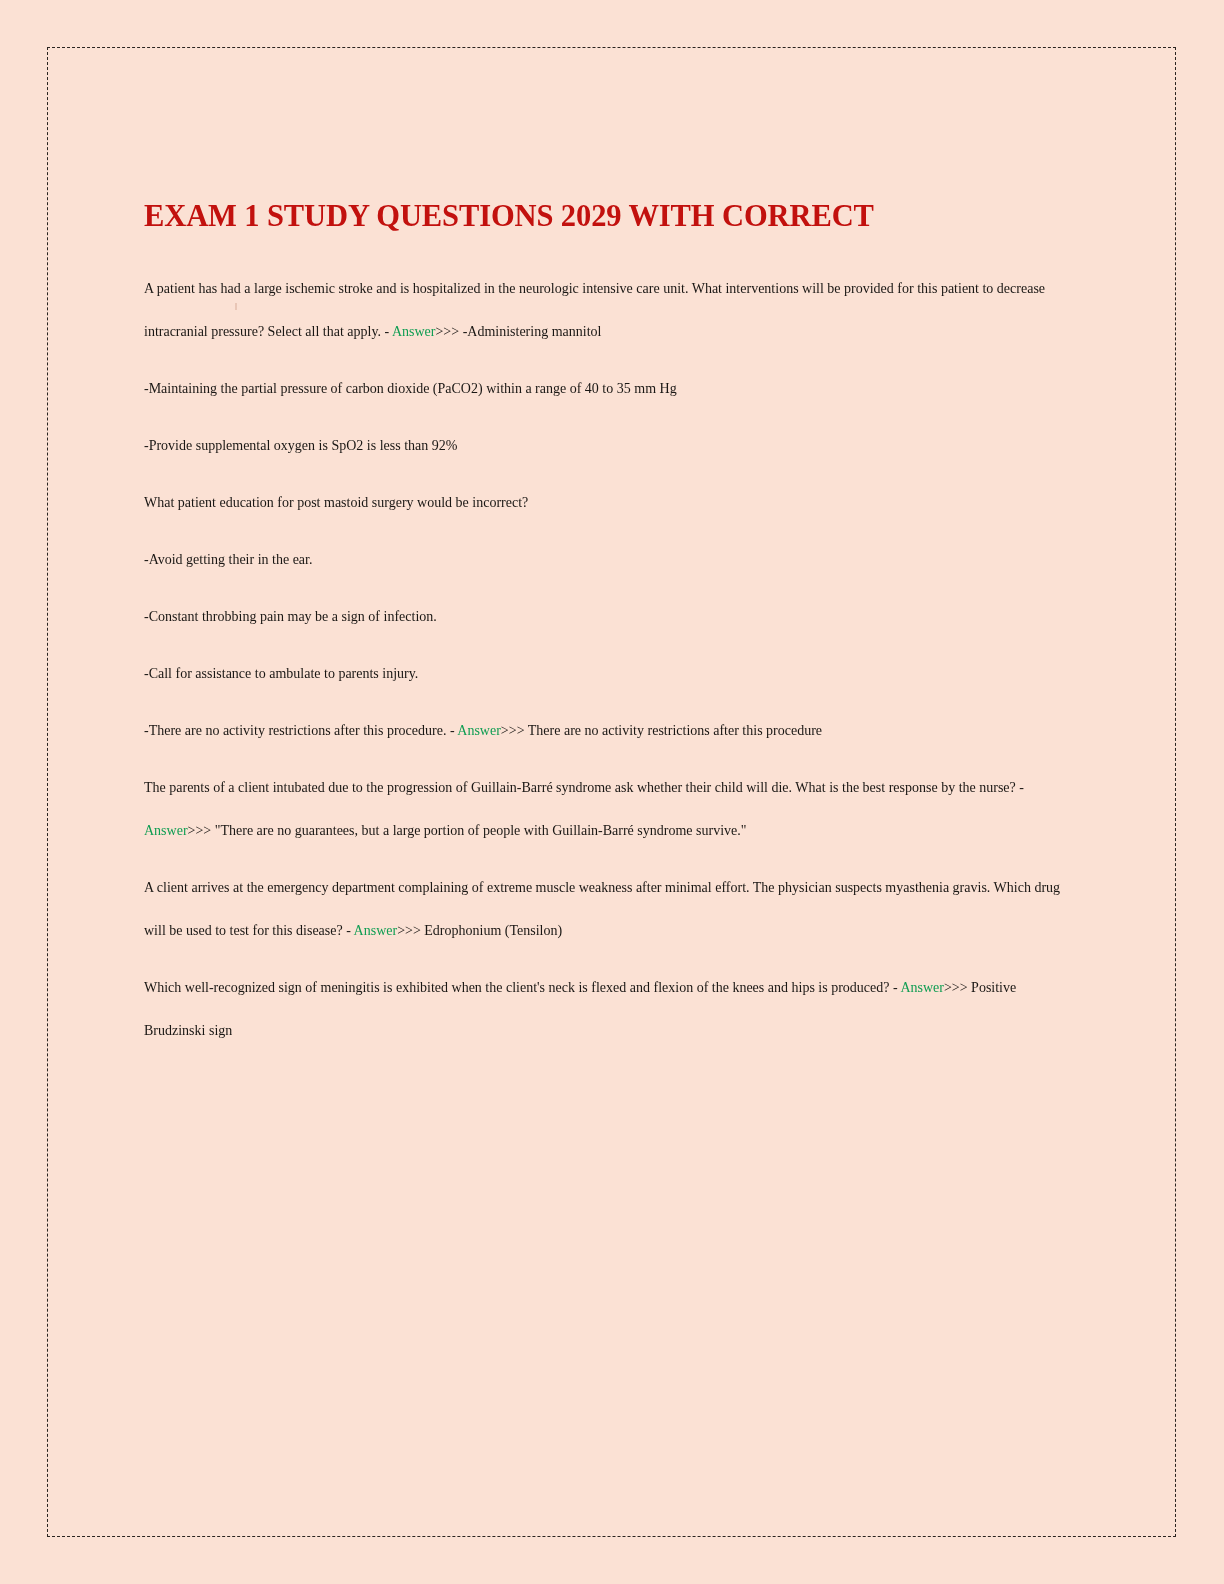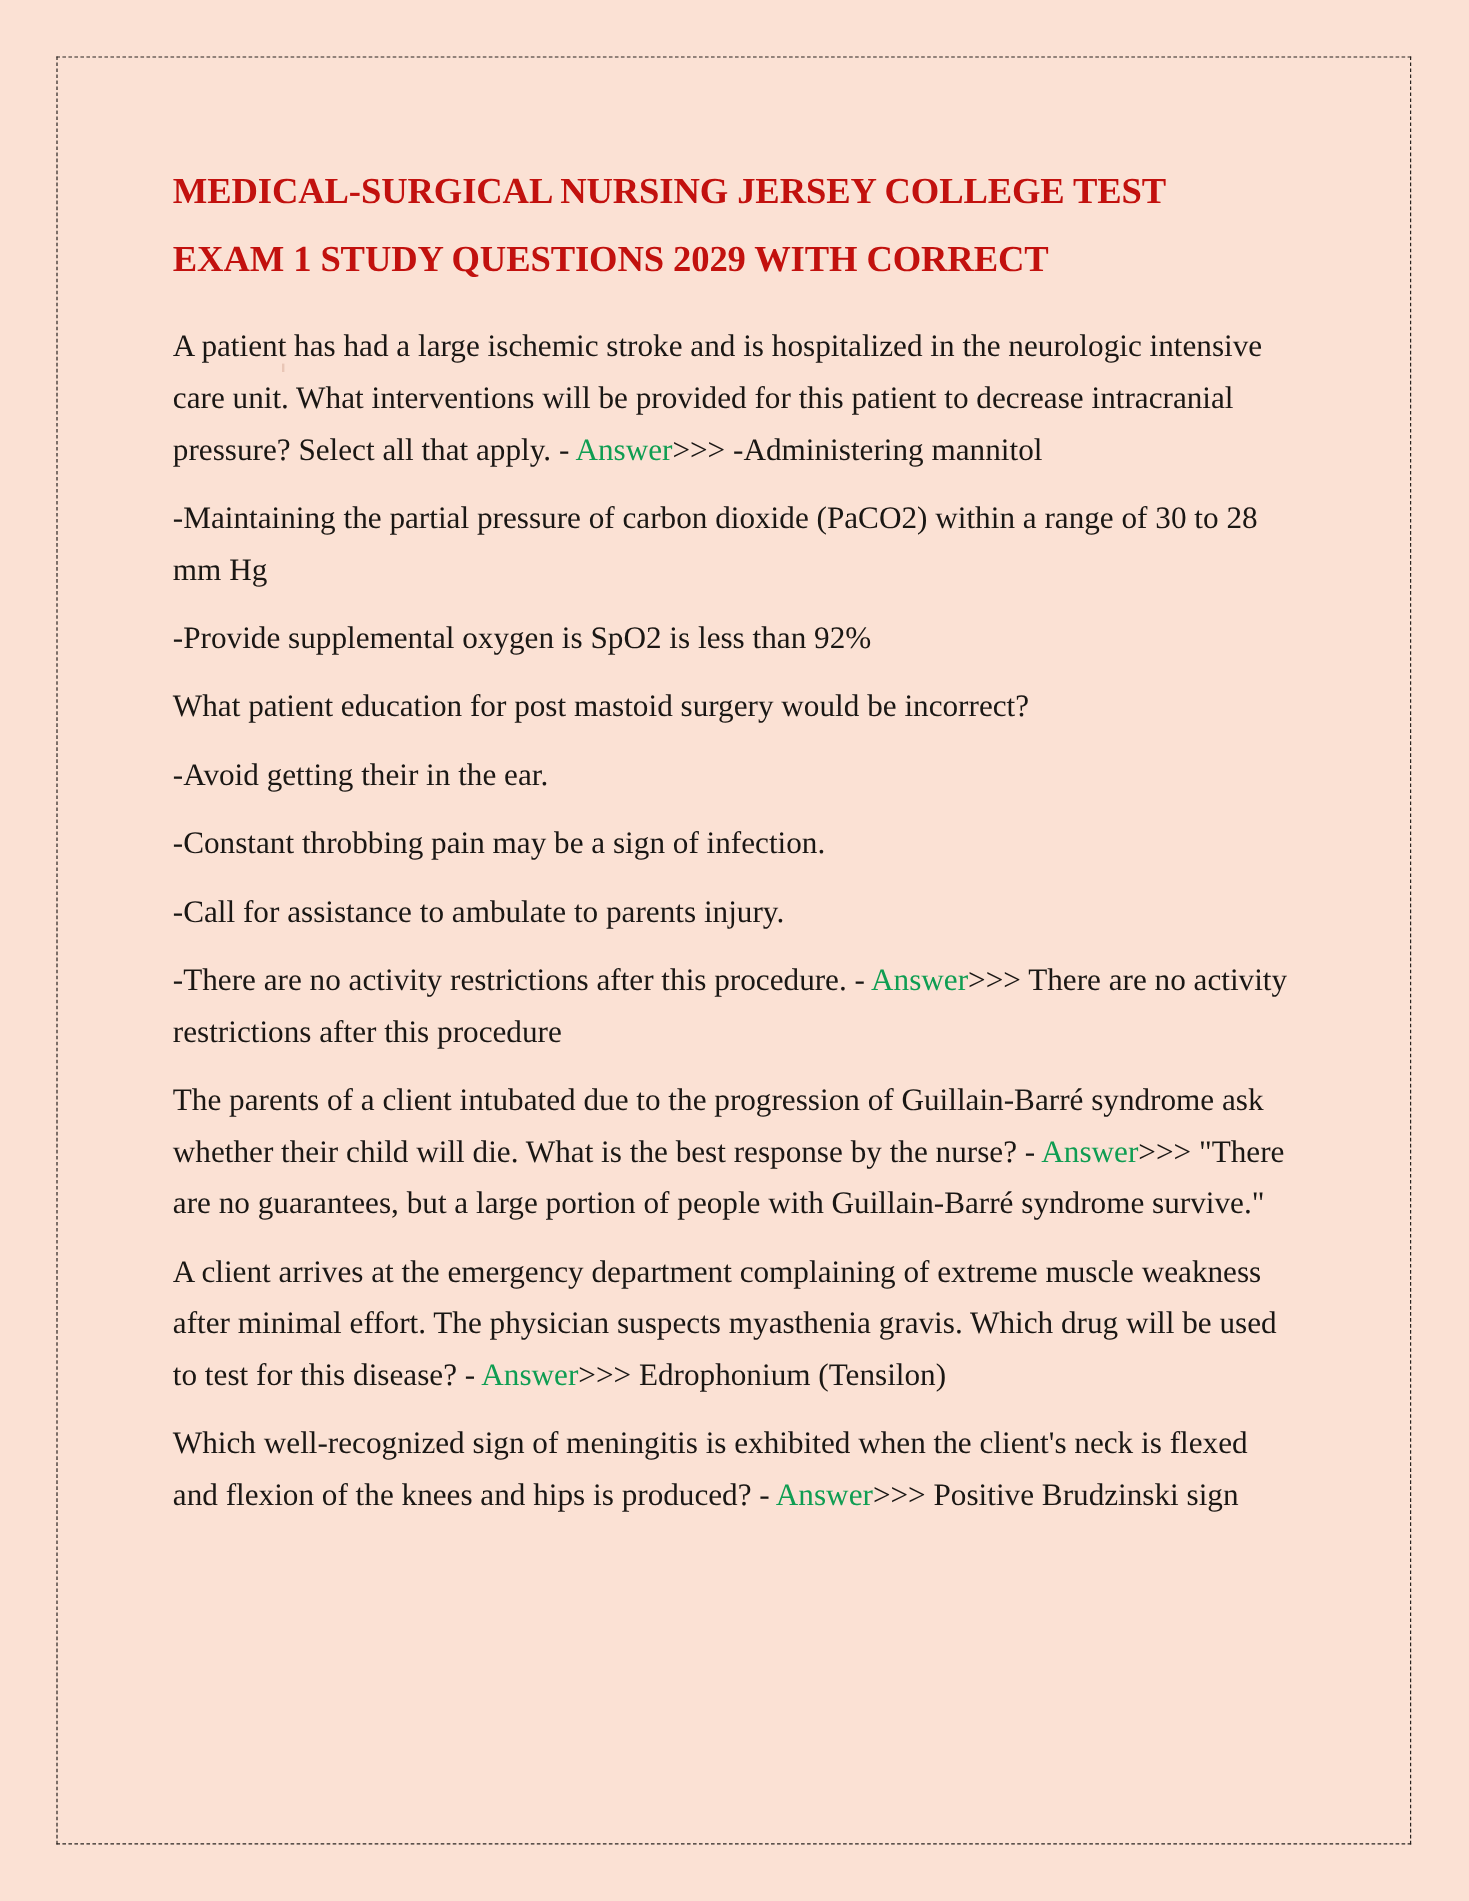--- a/index.html
+++ b/index.html
@@ -47,21 +47,21 @@
   }
   .title-artifact {
     position: absolute;
     left: 91px;
     top: 172px;
     width: 2px;
     height: 7px;
     background: #e9c6b6;
   }
   .para {
-    font-size: 26px;
+    font-size: 14px;
     line-height: 43px;
     color: #1a1714;
     margin: 0;
     padding: 0;
     text-align: left;
   }
   .gap-after-title { height: 22px; }
   .para-block { margin-bottom: 14px; }
   .answer {
     color: #0f9d52;
@@ -72,28 +72,28 @@
 </style>
 </head>
 <body>
 
 <div class="page">
 
   <div class="page-border"></div>
 
   <div class="content">
 
-    <h1 class="doc-title" id="doc-title"><span>MEDICAL-SURGICAL NURSING JERSEY COLLEGE TEST</span><br><span>EXAM 1 STUDY QUESTIONS 2029 WITH CORRECT</span><br></h1>
+    <h1 class="doc-title" id="doc-title"><br><span>EXAM 1 STUDY QUESTIONS 2029 WITH CORRECT</span><br></h1>
     <div class="title-artifact"></div>
 
     <div class="gap-after-title"></div>
 
     <div id="body-paragraphs">
         <div class="para para-block"><span>A patient has had a large ischemic stroke and is hospitalized in the neurologic intensive care unit. What interventions will be provided for this patient to decrease intracranial pressure? Select all that apply. - </span><span class="answer">Answer</span><span class="arrows">&gt;&gt;&gt;</span><span> -Administering mannitol</span></div>
-        <div class="para para-block"><span>-Maintaining the partial pressure of carbon dioxide (PaCO2) within a range of 30 to 28 mm Hg</span></div>
+        <div class="para para-block"><span>-Maintaining the partial pressure of carbon dioxide (PaCO2) within a range of 40 to 35 mm Hg</span></div>
         <div class="para para-block"><span>-Provide supplemental oxygen is SpO2 is less than 92%</span></div>
         <div class="para para-block"><span>What patient education for post mastoid surgery would be incorrect?</span></div>
         <div class="para para-block"><span>-Avoid getting their in the ear.</span></div>
         <div class="para para-block"><span>-Constant throbbing pain may be a sign of infection.</span></div>
         <div class="para para-block"><span>-Call for assistance to ambulate to parents injury.</span></div>
         <div class="para para-block"><span>-There are no activity restrictions after this procedure. - </span><span class="answer">Answer</span><span class="arrows">&gt;&gt;&gt;</span><span> There are no activity restrictions after this procedure</span></div>
         <div class="para para-block"><span>The parents of a client intubated due to the progression of Guillain-Barré syndrome ask whether their child will die. What is the best response by the nurse? - </span><span class="answer">Answer</span><span class="arrows">&gt;&gt;&gt;</span><span> "There are no guarantees, but a large portion of people with Guillain-Barré syndrome survive."</span></div>
         <div class="para para-block"><span>A client arrives at the emergency department complaining of extreme muscle weakness after minimal effort. The physician suspects myasthenia gravis. Which drug will be used to test for this disease? - </span><span class="answer">Answer</span><span class="arrows">&gt;&gt;&gt;</span><span> Edrophonium (Tensilon)</span></div>
         <div class="para para-block"><span>Which well-recognized sign of meningitis is exhibited when the client's neck is flexed and flexion of the knees and hips is produced? - </span><span class="answer">Answer</span><span class="arrows">&gt;&gt;&gt;</span><span> Positive Brudzinski sign</span></div>
       </div>

